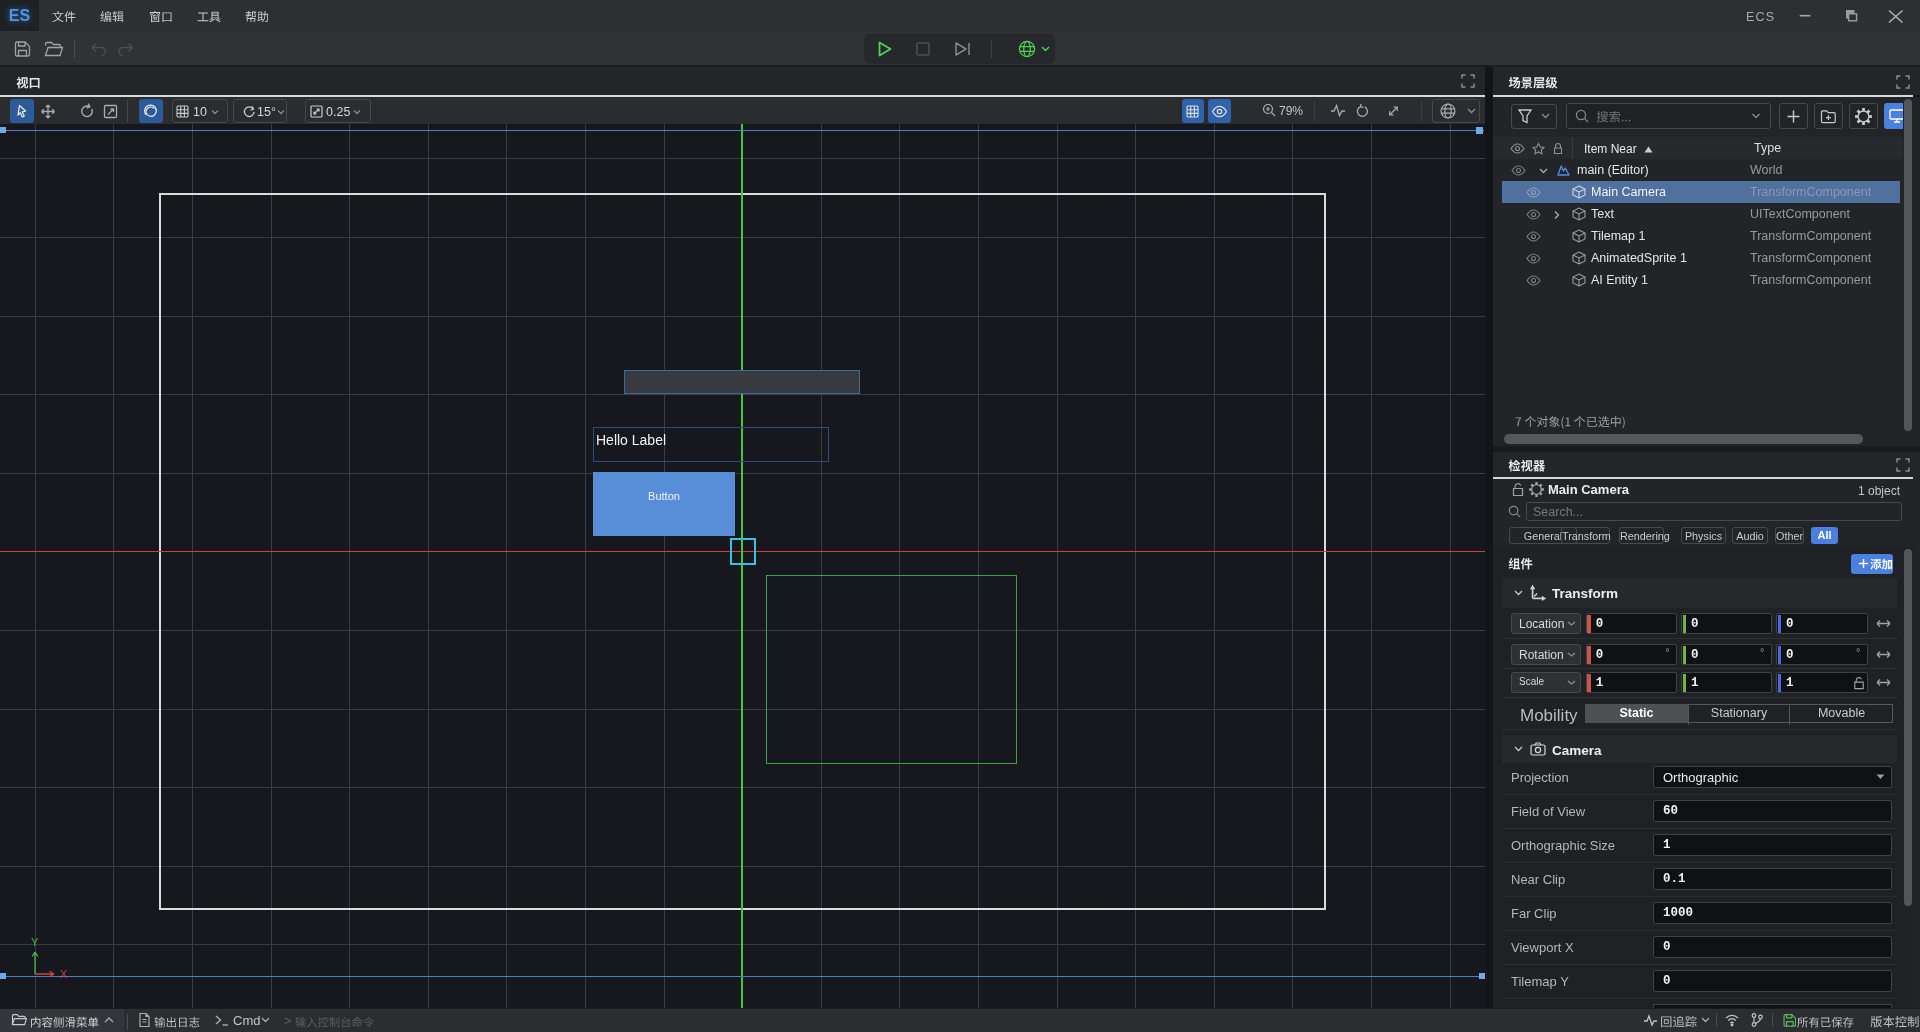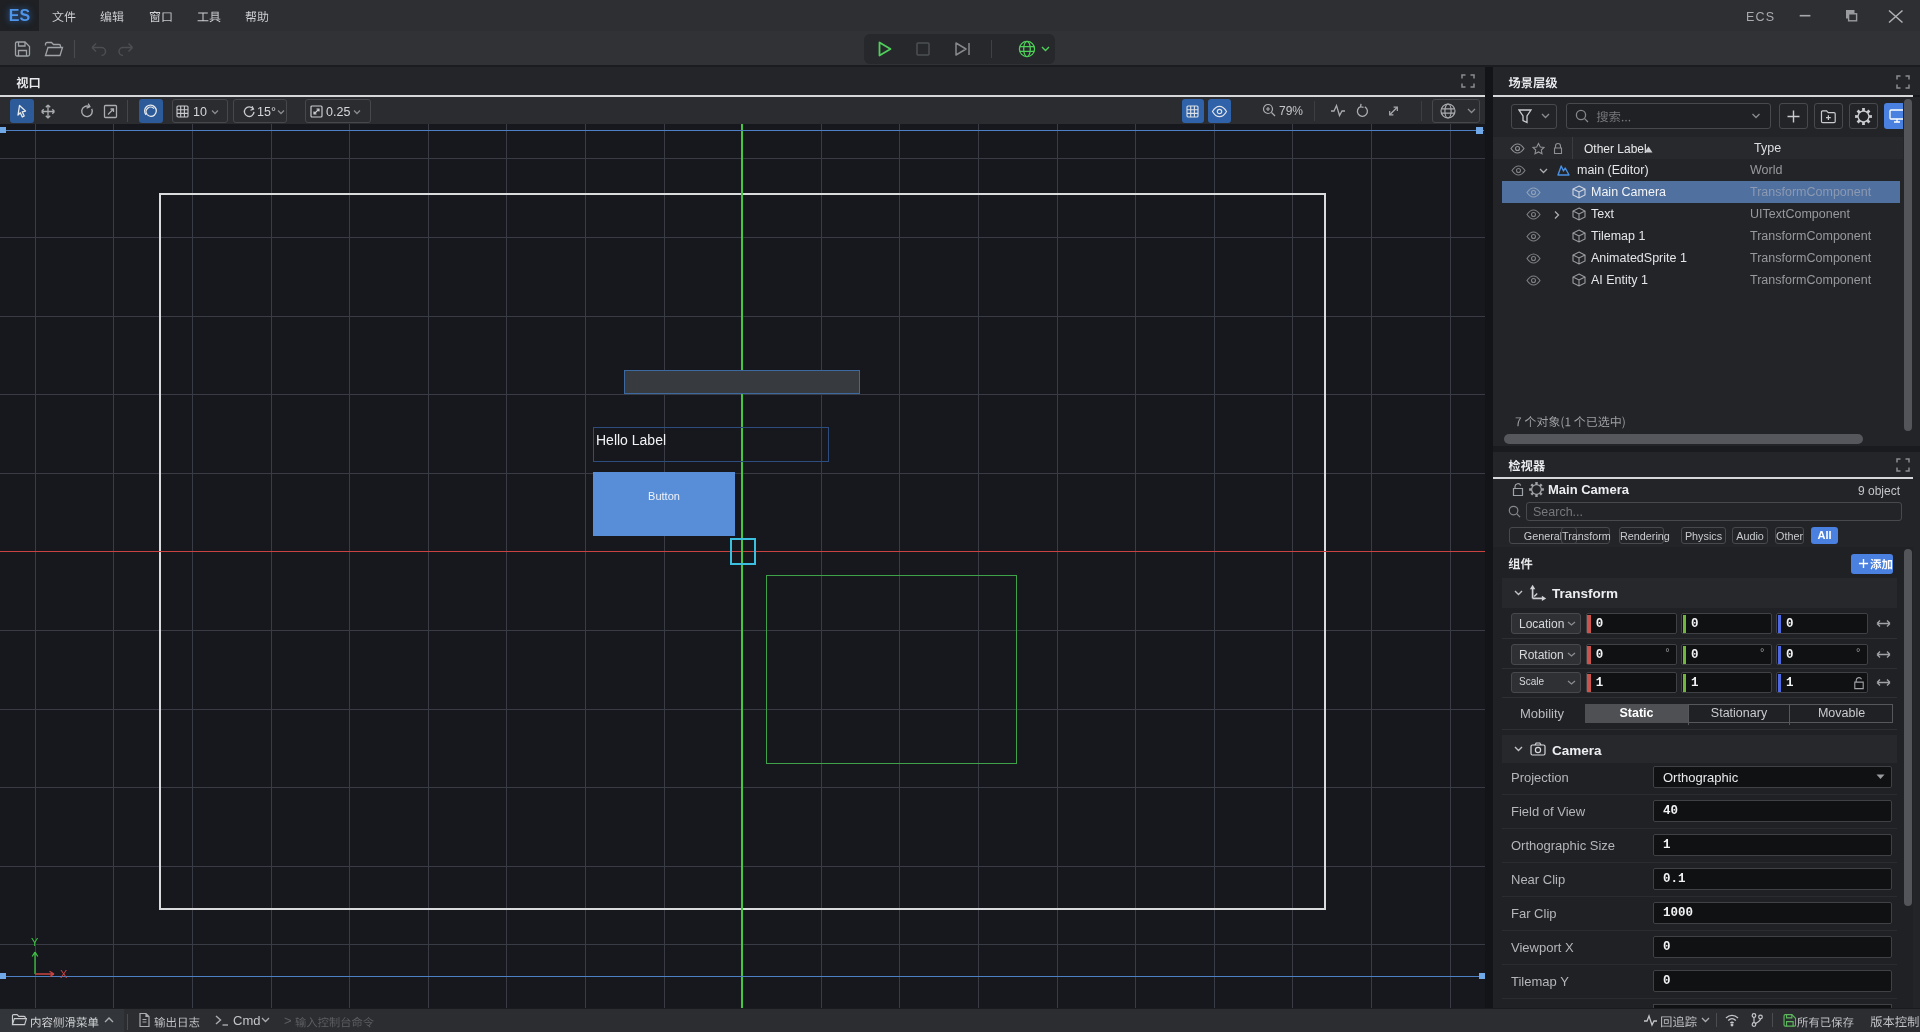--- a/index.html
+++ b/index.html
@@ -275,21 +275,21 @@
       <path d="M8 10 V13 M5 13 H11"></path>
     </svg>
 <div class="abs" style="left:1493px;top:137px;width:420px;height:22px;background:#28292d"></div>
 <svg class="abs" style="left:1510px;top:142px" width="60" height="13" viewBox="0 0 60 13" fill="none" stroke="#8e9094" stroke-width="1.1">
 <path d="M1 6.5 C3 3.5 5 2 7.5 2 C10 2 12 3.5 14 6.5 C12 9.5 10 11 7.5 11 C5 11 3 9.5 1 6.5 Z"></path>
       <circle cx="7.5" cy="6.5" r="2"></circle>
 <path d="M28.5 1.5 L30.3 5 L34 5.5 L31.3 8 L32 11.7 L28.5 9.9 L25 11.7 L25.7 8 L23 5.5 L26.7 5 Z"></path>
 <path d="M45.5 6 V4 A2.5 2.5 0 0 1 50.5 4 V6 M44.5 6 H51.5 V11.5 H44.5 Z"></path>
 </svg>
 <div class="abs" style="left:1572px;top:137px;width:1px;height:22px;background:#3a3c40"></div>
-<div class="abs" style="left:1584px;top:141.5px;font-size:12px;color:#e8e9eb">Other Label</div>
+<div class="abs" style="left:1584px;top:141.5px;font-size:12px;color:#e8e9eb">Item Near</div>
 <svg class="abs" style="left:1644px;top:146px" width="9" height="7" viewBox="0 0 9 7">
       <path d="M4.5 0.5 L8.5 6.5 H0.5 Z" fill="#cccdd0"></path>
     </svg>
 <div class="abs" style="left:1754px;top:141px;font-size:12.5px;color:#dcdee0">Type</div>
 <svg class="abs" style="left:1511px;top:165px" width="15" height="11" viewBox="0 0 15 11" fill="none" stroke="#7d7f83" stroke-width="1.1">
       <path d="M1 5.5 C3 2.5 5 1 7.5 1 C10 1 12 2.5 14 5.5 C12 8.5 10 10 7.5 10 C5 10 3 8.5 1 5.5 Z"></path>
       <circle cx="7.5" cy="5.5" r="2"></circle>
     </svg>
 <svg class="abs" style="left:1538px;top:167px" width="11" height="8" viewBox="0 0 11 8" fill="none" stroke="#aaacb0" stroke-width="1.3">
       <path d="M2 2 L5.5 5.5 L9 2"></path>
@@ -366,21 +366,21 @@
     </svg>
 <div class="abs" style="left:1493px;top:477px;width:420px;height:2px;background:#d6d7d9"></div>
 <svg class="abs" style="left:1511px;top:482px" width="14" height="15" viewBox="0 0 14 15" fill="none" stroke="#9fa2a6" stroke-width="1.2">
       <path d="M4 6.5 V4.5 A3 3 0 0 1 9.7 3.4 M2.5 6.5 H11.5 V13.5 H2.5 Z"></path>
     </svg>
 <svg class="abs" style="left:1529px;top:482px" width="15" height="15" viewBox="0 0 15 15">
       <path d="M14.90 6.27 L14.90 8.73 L12.77 8.69 L12.07 10.38 L13.60 11.86 L11.86 13.60 L10.38 12.07 L8.69 12.77 L8.73 14.90 L6.27 14.90 L6.31 12.77 L4.62 12.07 L3.14 13.60 L1.40 11.86 L2.93 10.38 L2.23 8.69 L0.10 8.73 L0.10 6.27 L2.23 6.31 L2.93 4.62 L1.40 3.14 L3.14 1.40 L4.62 2.93 L6.31 2.23 L6.27 0.10 L8.73 0.10 L8.69 2.23 L10.38 2.93 L11.86 1.40 L13.60 3.14 L12.07 4.62 L12.77 6.31 Z" fill="#9fa2a6"></path>
       <circle cx="7.5" cy="7.5" r="4.20" fill="#232428"></circle>
     </svg>
 <div class="abs" style="left:1548px;top:482px;font-size:13px;font-weight:bold;color:#eceef0">Main Camera</div>
-<div class="abs" style="left:1858px;top:484px;font-size:12px;color:#c3c5c9">9 object</div>
+<div class="abs" style="left:1858px;top:484px;font-size:12px;color:#c3c5c9">1 object</div>
 <div class="abs" style="left:1526px;top:502px;width:376px;height:19px;border:1px solid #47494d;border-radius:3px"></div>
 <svg class="abs" style="left:1508px;top:505px" width="13" height="13" viewBox="0 0 14 14" fill="none" stroke="#85878b" stroke-width="1.3">
       <circle cx="6" cy="6" r="4.6"></circle>
       <path d="M9.6 9.6 L13 13"></path>
     </svg>
 <div class="abs" style="left:1533px;top:505px;font-size:12.5px;color:#75777b">Search...</div>
 <div class="abs" style="left:1509px;top:527px;width:68px;height:17px;border:1px solid #47494d;border-radius:3px;color:#c9cbcf;font-size:10.8px;text-align:center;line-height:16px;white-space:nowrap">General</div>
 <div class="abs" style="left:1561px;top:527px;width:49px;height:17px;border:1px solid #47494d;border-radius:3px;color:#c9cbcf;font-size:10.8px;text-align:center;line-height:16px;white-space:nowrap">Transform</div>
 <div class="abs" style="left:1619px;top:527px;width:45px;height:17px;border:1px solid #47494d;border-radius:3px;color:#c9cbcf;font-size:10.8px;text-align:center;line-height:16px;white-space:nowrap">Rendering</div>
 <div class="abs" style="left:1681px;top:527px;width:45px;height:17px;border:1px solid #47494d;border-radius:3px;color:#c9cbcf;font-size:10.8px;text-align:center;line-height:16px;white-space:nowrap">Physics</div>
@@ -473,21 +473,21 @@
     <div class="abs" style="left:1776.1px;top:672px;width:91.9px;height:21px;background:#101113;border:1px solid #3f4145;border-radius:2px"></div>
     <div class="abs" style="left:1777.6px;top:673.5px;width:3.5px;height:18px;background:#4f68e0"></div>
     <div class="abs" style="left:1786.1px;top:675.5px;font-size:12.5px;font-weight:bold;font-family:'Liberation Mono',monospace;color:#f2f3f5">1</div>
     <svg class="abs" style="left:1852px;top:676px" width="14" height="14" viewBox="0 0 14 15" fill="none" stroke="#9fa2a6" stroke-width="1.2">
       <path d="M4 6.5 V4.5 A3 3 0 0 1 9.7 3.4 M2.5 6.5 H11.5 V13.5 H2.5 Z"></path>
     </svg>
     <svg class="abs" style="left:1875px;top:676px" width="17" height="13" viewBox="0 0 17 13" fill="none" stroke="#9fa2a6" stroke-width="1.3">
       <path d="M2 6.5 H15 M2 6.5 L5 3.5 M2 6.5 L5 9.5 M15 6.5 L12 3.5 M15 6.5 L12 9.5"></path>
     </svg>
 <div class="abs" style="left:1502px;top:697px;width:395px;height:1px;background:#2e2f33"></div>
-<div class="abs" style="left:1520px;top:706px;font-size:13px;color:#b9bbbf">Mobility</div>
+<div class="abs" style="left:1520px;top:706px;font-size:17px;color:#b9bbbf">Mobility</div>
 <div class="abs" style="left:1585px;top:704px;width:308px;height:19px;border:1px solid #55575b"></div>
 <div class="abs" style="left:1585px;top:704px;width:103px;height:19px;background:#4e5054;color:#fff;font-size:12.5px;font-weight:bold;text-align:center;line-height:19px">Static</div>
 <div class="abs" style="left:1688px;top:704px;width:102px;height:21px;border-left:1px solid #55575b;border-right:1px solid #55575b;color:#c9cbcf;font-size:12.5px;text-align:center;line-height:19px">Stationary</div>
 <div class="abs" style="left:1790px;top:704px;width:103px;height:19px;color:#c9cbcf;font-size:12.5px;text-align:center;line-height:19px">Movable</div>
 <div class="abs" style="left:1502px;top:729px;width:395px;height:1px;background:#2e2f33"></div>
 <div class="abs" style="left:1502px;top:735px;width:395px;height:28px;background:#27282c"></div>
 <svg class="abs" style="left:1513px;top:745px" width="11" height="8" viewBox="0 0 11 8" fill="none" stroke="#c0c2c6" stroke-width="1.4">
       <path d="M2 2 L5.5 5.5 L9 2"></path>
     </svg>
 <svg class="abs" style="left:1530px;top:742px" width="16" height="14" viewBox="0 0 16 14" fill="none" stroke="#d5d7d9" stroke-width="1.2">
@@ -498,21 +498,21 @@
 <div class="abs" style="left:1552px;top:743px;font-size:13.5px;font-weight:bold;color:#eceef0">Camera</div>
 <div class="abs" style="left:1511px;top:769.5px;font-size:13px;color:#b4b6ba">Projection</div>
     <div class="abs" style="left:1653px;top:766px;width:239px;height:22px;background:#101113;border:1px solid #3f4145;border-radius:2px"></div>
     <div class="abs" style="left:1663px;top:769.5px;font-size:13px;color:#e8eaec">Orthographic</div>
     <svg class="abs" style="left:1876px;top:774px" width="9" height="6" viewBox="0 0 9 6">
       <path d="M0.5 0.5 L4.5 5 L8.5 0.5 Z" fill="#9a9ca0"></path>
     </svg>
 <div class="abs" style="left:1502px;top:794px;width:395px;height:1px;background:#2b2c30"></div>
 <div class="abs" style="left:1511px;top:803.5px;font-size:13px;color:#b4b6ba">Field of View</div>
     <div class="abs" style="left:1653px;top:800px;width:239px;height:22px;background:#101113;border:1px solid #3f4145;border-radius:2px"></div>
-    <div class="abs" style="left:1663px;top:804px;font-size:12.5px;font-weight:bold;font-family:'Liberation Mono',monospace;color:#f2f3f5">40</div>
+    <div class="abs" style="left:1663px;top:804px;font-size:12.5px;font-weight:bold;font-family:'Liberation Mono',monospace;color:#f2f3f5">60</div>
 <div class="abs" style="left:1502px;top:828px;width:395px;height:1px;background:#2b2c30"></div>
 <div class="abs" style="left:1511px;top:837.5px;font-size:13px;color:#b4b6ba">Orthographic Size</div>
     <div class="abs" style="left:1653px;top:834px;width:239px;height:22px;background:#101113;border:1px solid #3f4145;border-radius:2px"></div>
     <div class="abs" style="left:1663px;top:838px;font-size:12.5px;font-weight:bold;font-family:'Liberation Mono',monospace;color:#f2f3f5">1</div>
 <div class="abs" style="left:1502px;top:862px;width:395px;height:1px;background:#2b2c30"></div>
 <div class="abs" style="left:1511px;top:871.5px;font-size:13px;color:#b4b6ba">Near Clip</div>
     <div class="abs" style="left:1653px;top:868px;width:239px;height:22px;background:#101113;border:1px solid #3f4145;border-radius:2px"></div>
     <div class="abs" style="left:1663px;top:872px;font-size:12.5px;font-weight:bold;font-family:'Liberation Mono',monospace;color:#f2f3f5">0.1</div>
 <div class="abs" style="left:1502px;top:896px;width:395px;height:1px;background:#2b2c30"></div>
 <div class="abs" style="left:1511px;top:905.5px;font-size:13px;color:#b4b6ba">Far Clip</div>

